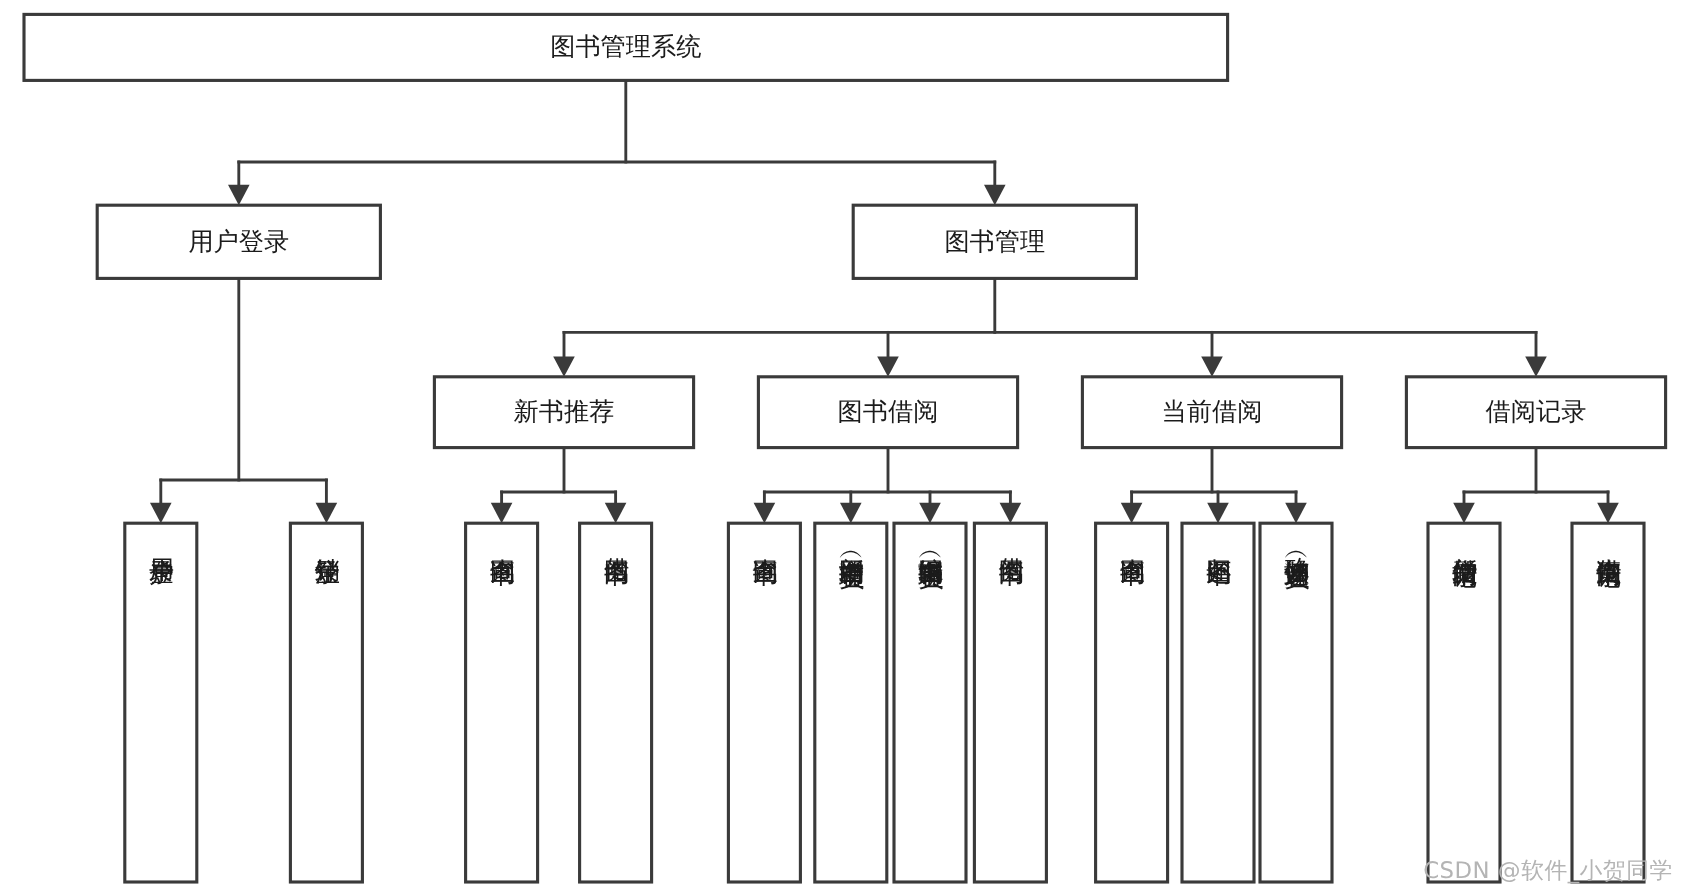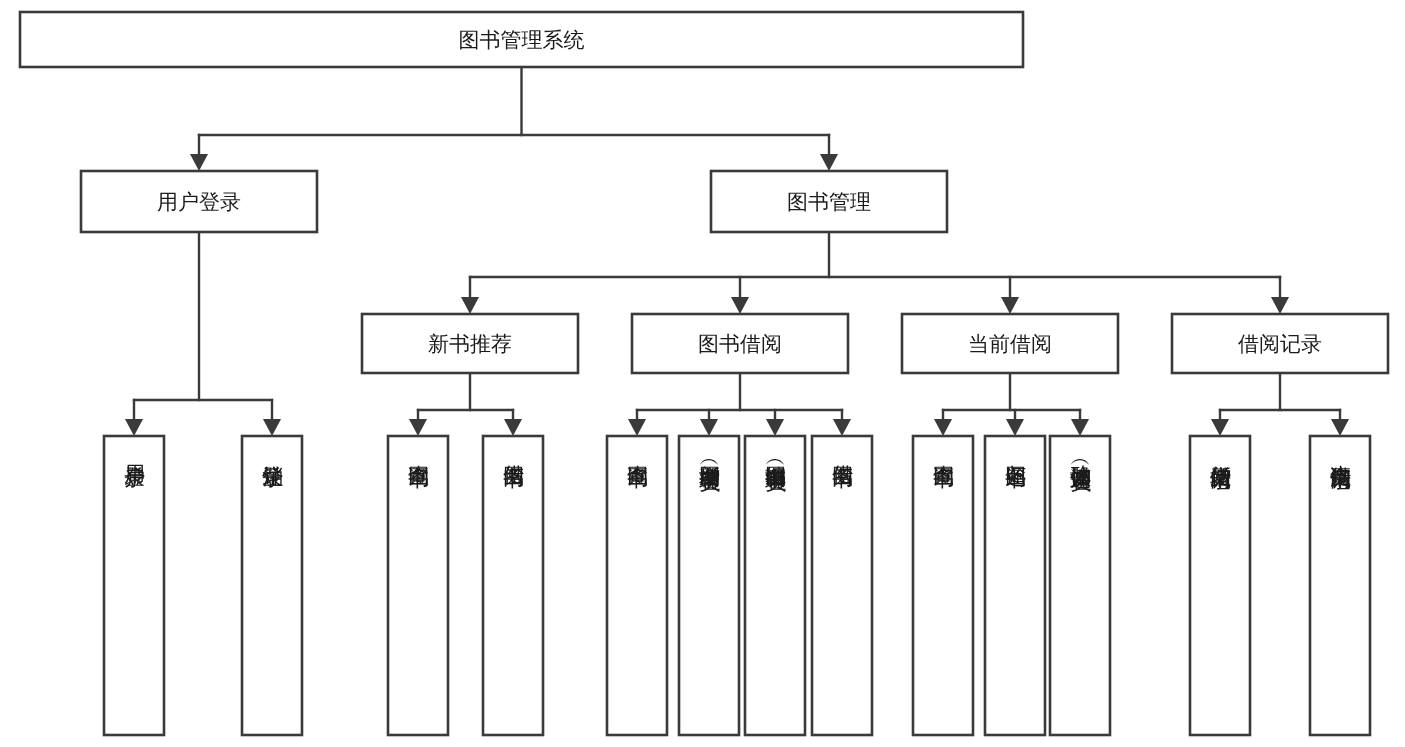--- a/index.html
+++ b/index.html
@@ -207,14 +207,15 @@
         <div class="node-label-v">确认归还（管理员）</div>
       </div>
       <div class="node-label-v-wrap" style="left: 1190px; top: 448px; width: 60px; height: 279px;">
         <div class="node-label-v">新增借阅记录</div>
       </div>
       <div class="node-label-v-wrap" style="left: 1310px; top: 448px; width: 60px; height: 279px;">
         <div class="node-label-v">查询借阅记录</div>
       </div>
     </div>
 
+  <div class="watermark">CSDN @软件_小贺同学</div>
 
 </div>
 
 </body></html>

